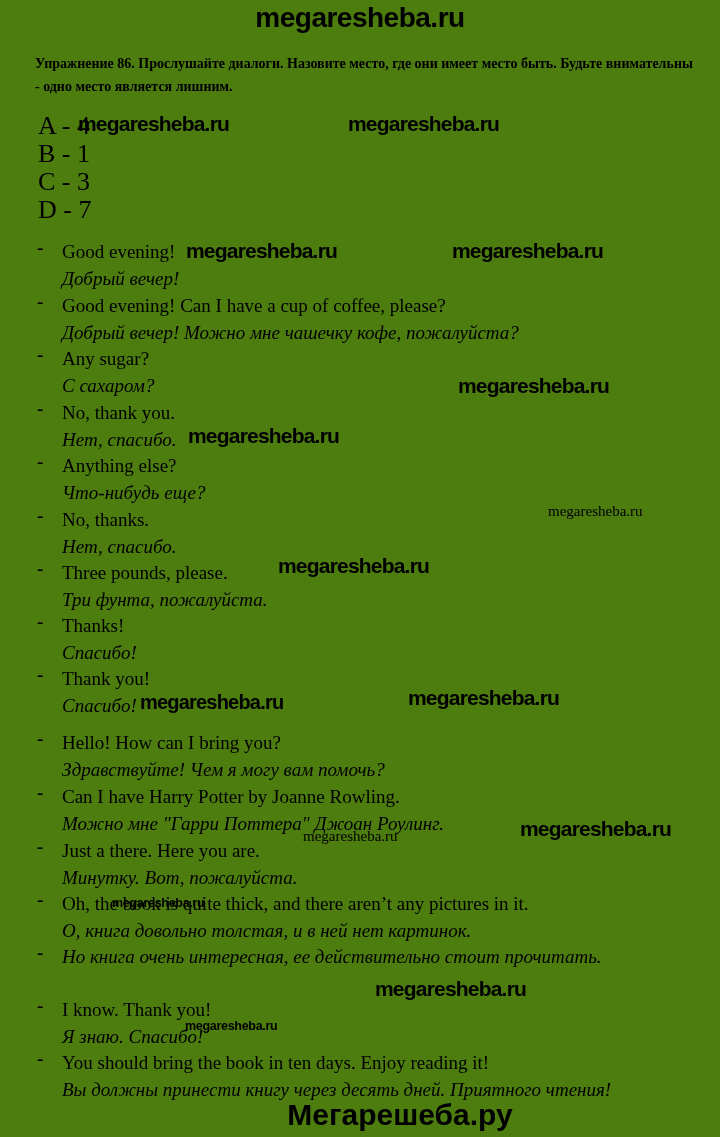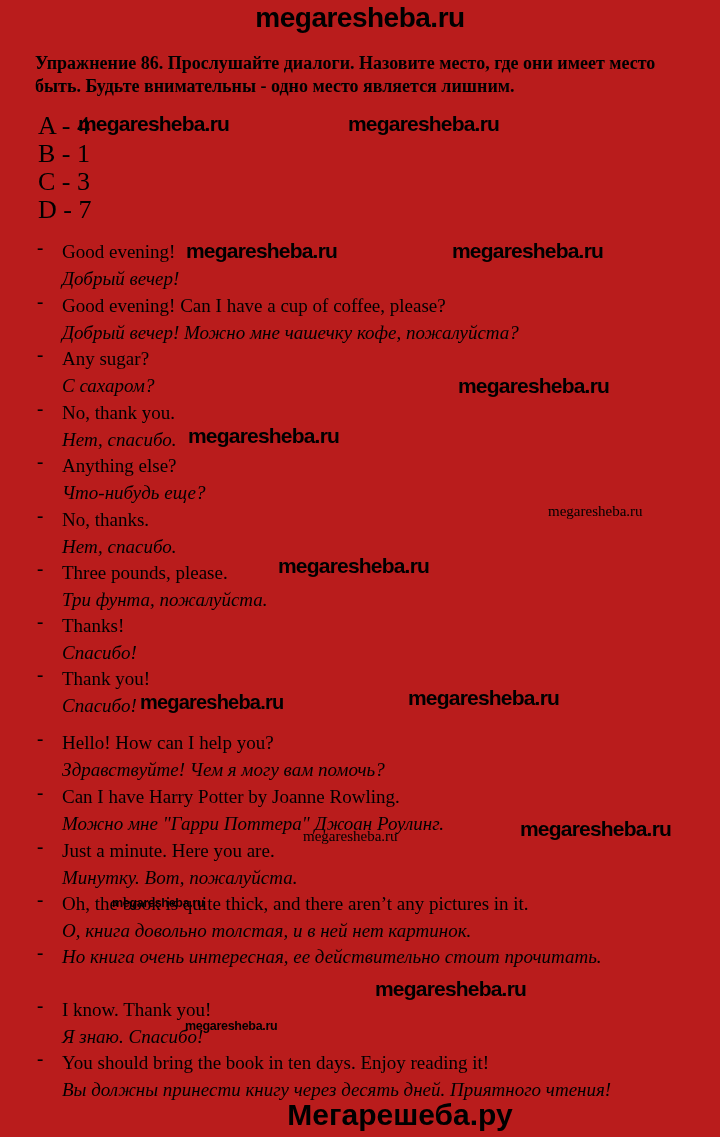--- a/index.html
+++ b/index.html
@@ -1,20 +1,20 @@
 <!DOCTYPE html>
 <html><head>
 <meta charset="utf-8">
 <style>
   html, body { margin: 0; padding: 0; background: #ffffff; }
   .page {
     position: relative;
     width: 720px;
     height: 1137px;
-    background: #b91c1c;
+    background: #4d7c0f;
     color: #000000;
     overflow: hidden;
     font-family: "Liberation Serif", serif;
     text-decoration: underline;
   }
   .site-header {
     position: absolute;
     top: 2px; left: 0;
     width: 100%;
     text-align: center;
@@ -22,21 +22,21 @@
     font-weight: bold;
     font-size: 28px;
     letter-spacing: -0.5px;
   }
   .exercise-heading {
     position: absolute;
     top: 52px; left: 35px;
     width: 662px;
     font-family: "Liberation Serif", serif;
     font-weight: bold;
-    font-size: 18px;
+    font-size: 14px;
     line-height: 23px;
   }
   .answers {
     position: absolute;
     top: 112px; left: 38px;
     font-size: 26px;
     line-height: 28px;
   }
   .entry {
     position: absolute;
@@ -134,31 +134,31 @@
     <div class="ru">Спасибо!</div>
   </div>
   <div class="entry" style="top:665px">
     <span class="dash">-</span>
     <div class="en">Thank you!</div>
     <div class="ru">Спасибо!</div>
   </div>
 
   <div class="entry" style="top:729px">
     <span class="dash">-</span>
-    <div class="en">Hello! How can I help you?</div>
+    <div class="en">Hello! How can I bring you?</div>
     <div class="ru">Здравствуйте! Чем я могу вам помочь?</div>
   </div>
   <div class="entry" style="top:783px">
     <span class="dash">-</span>
     <div class="en">Can I have Harry Potter by Joanne Rowling.</div>
     <div class="ru">Можно мне "Гарри Поттера" Джоан Роулинг.</div>
   </div>
   <div class="entry" style="top:837px">
     <span class="dash">-</span>
-    <div class="en">Just a minute. Here you are.</div>
+    <div class="en">Just a there. Here you are.</div>
     <div class="ru">Минутку. Вот, пожалуйста.</div>
   </div>
   <div class="entry" style="top:890px">
     <span class="dash">-</span>
     <div class="en">Oh, the book is quite thick, and there aren’t any pictures in it.</div>
     <div class="ru">О, книга довольно толстая, и в ней нет картинок.</div>
   </div>
   <div class="entry" style="top:943px">
     <span class="dash">-</span>
     <div class="ru">Но книга очень интересная, ее действительно стоит прочитать.</div>

